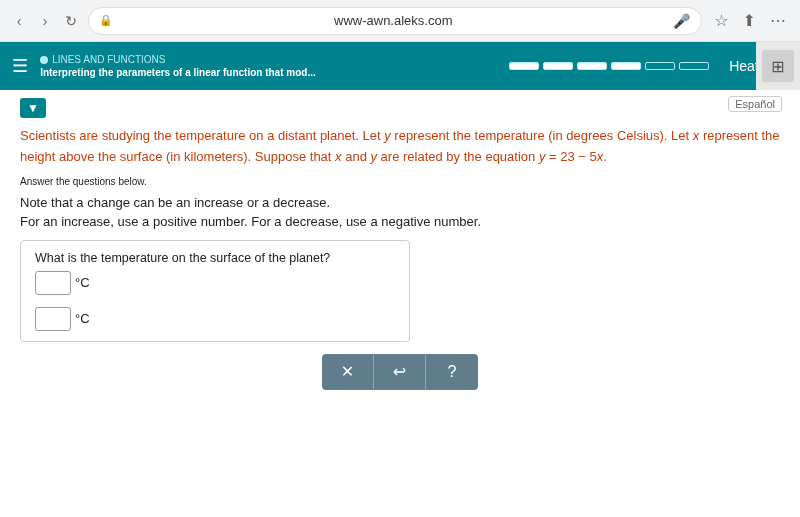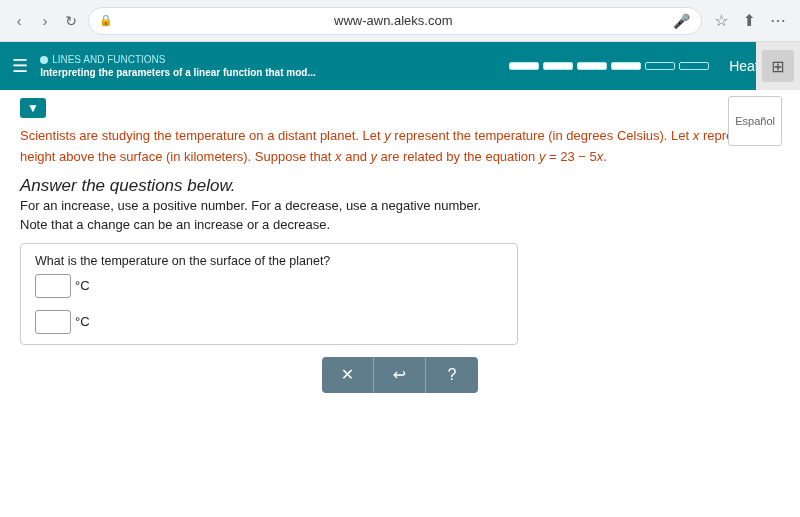--- a/index.html
+++ b/index.html
@@ -85,21 +85,21 @@
       overflow: hidden;
     }
     .espanol-btn {
       position: absolute;
       top: 6px;
       right: 18px;
       font-size: 11px;
       color: #666;
       border: 1px solid #ccc;
       border-radius: 3px;
-      padding: 18px 6px;
+      padding: 1px 6px;
       cursor: pointer;
       background: white;
     }
     .expand-btn {
       background: #00838f;
       color: white;
       border: none;
       border-radius: 3px;
       width: 26px;
       height: 20px;
@@ -110,39 +110,39 @@
       margin-bottom: 8px;
       font-size: 12px;
     }
     .problem-text {
       font-size: 13px;
       line-height: 1.6;
       color: #c2410c;
       margin-bottom: 8px;
     }
     .answer-section-label {
-      font-size: 17px;
+      font-size: 10px;
+      margin-bottom: 6px;
       color: #222;
-      font-style: italic;
     }
     .note-section {
       font-size: 13px;
       color: #222;
       line-height: 1.5;
       margin-bottom: 8px;
     }
 
     
     .question-box {
       border: 1px solid #ccc;
       border-radius: 4px;
       padding: 10px 14px;
       margin-bottom: 12px;
       background: white;
-      width: 498px;
+      width: 390px;
     }
     .question-row {
       font-size: 12.5px;
       color: #222;
       margin-bottom: 6px;
     }
     .input-row {
       display: flex;
       align-items: center;
       gap: 4px;
@@ -276,22 +276,22 @@
   <button class="espanol-btn">Español</button>
 
   <div class="problem-text">
     Scientists are studying the temperature on a distant planet. Let <span class="var">y</span> represent the temperature (in degrees Celsius). Let <span class="var">x</span>
     represent the height above the surface (in kilometers). Suppose that <span class="var">x</span> and <span class="var">y</span> are related by the equation <span class="var">y</span> = 23 − 5<span class="var">x</span>.
   </div>
 
   <div class="answer-section-label">Answer the questions below.</div>
 
   <div class="note-section">
+    <div>Note that a change can be an increase or a decrease.</div>
     <div>For an increase, use a positive number. For a decrease, use a negative number.</div>
-    <div>Note that a change can be an increase or a decrease.</div>
   </div>
 
   <div class="question-box">
     <div class="question-row">What is the temperature on the surface of the planet?</div>
     <div class="input-row">
       <input class="answer-input" type="text" value="" style="">
       <span class="unit-label">°C</span>
     </div>
 
     <div class="input-row">

